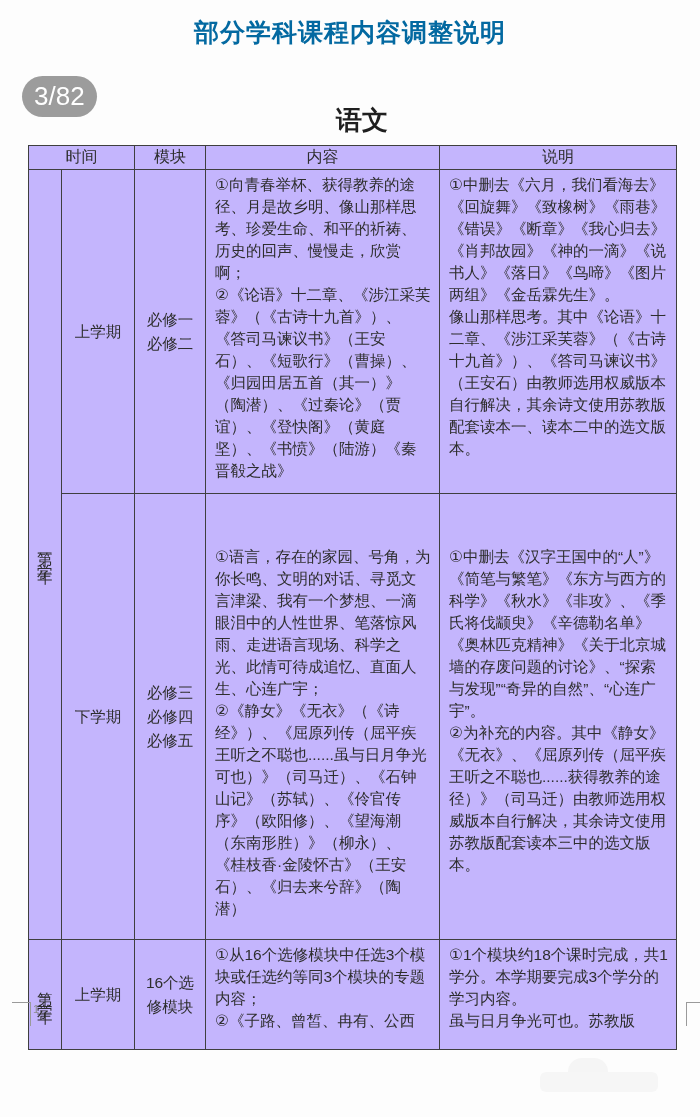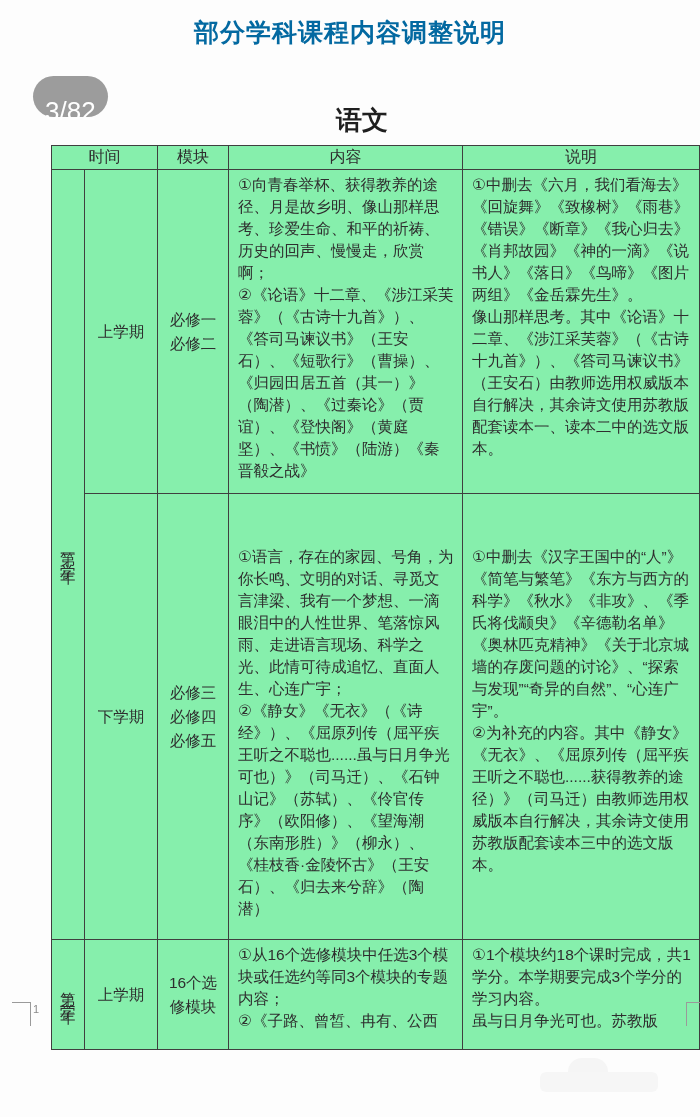--- a/index.html
+++ b/index.html
@@ -15,47 +15,47 @@
   .doc-title {
     margin-top: 16px;
     text-align: center;
     font-size: 25px;
     font-weight: 700;
     letter-spacing: 1px;
     color: #0369a1;
   }
   .page-badge {
     position: absolute;
-    left: 33px; top: 76px;
+    left: 22px; top: 76px;
     height: 41px;
     min-width: 66px;
-    padding: 15px 12px;
+    padding: 0 12px;
     border-radius: 21px;
     background: #9c9c9c;
     color: #ffffff;
     font-size: 26px;
     line-height: 41px;
     text-align: center;
   }
   .subject-title {
     position: absolute;
     top: 103px; left: 12px;
     width: 100%;
     text-align: center;
     font-size: 26px;
     font-weight: 700;
     color: #1f1f1f;
   }
   table.course-table {
     position: absolute;
-    left: 51px; top: 145px;
+    left: 28px; top: 145px;
     width: 648px;
     border-collapse: collapse;
     table-layout: fixed;
-    background: #86efac;
+    background: #c4b5fd;
   }
   .course-table th, .course-table td {
     border: 1px solid #3f3f3f;
     padding: 0;
     font-weight: 400;
     color: #2e2e2e;
   }
   .course-table th {
     height: 24px;
     font-size: 16px;

